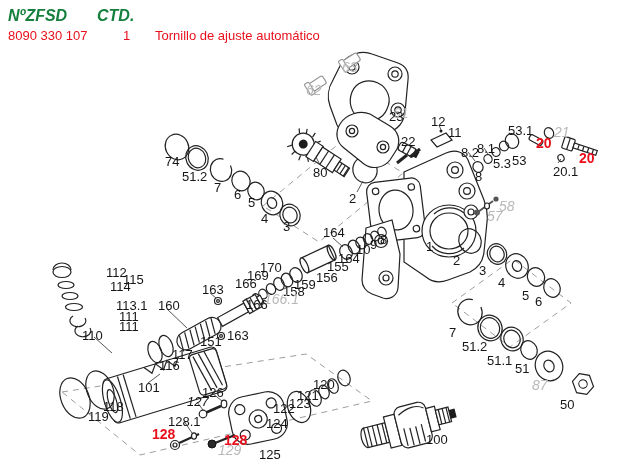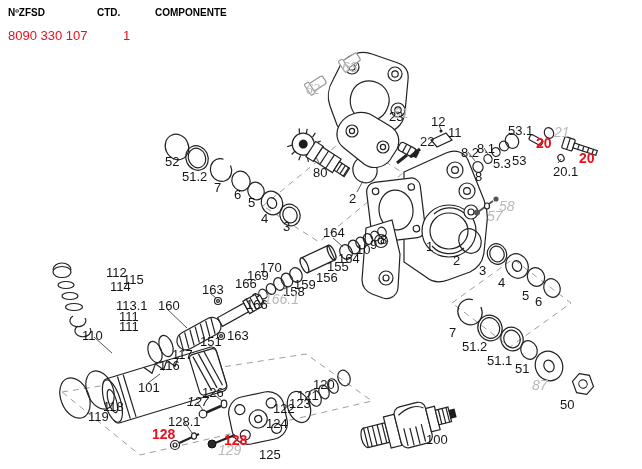--- a/index.html
+++ b/index.html
@@ -1,41 +1,41 @@
 <!DOCTYPE html>
 <html><head>
 <meta charset="utf-8">
 <style>
   html,body{margin:0;padding:0;background:#fff;}
   #stage{position:relative;width:642px;height:469px;background:#ffffff;overflow:hidden;
          font-family:"Liberation Sans",sans-serif;}
-  .hdr{position:absolute;font-size:10px;font-weight:bold;color:#000000;white-space:nowrap;line-height:1;}
+  .hdr{position:absolute;font-size:16px;font-weight:bold;color:#15803d;white-space:nowrap;line-height:1;font-style:italic;}
   .val{position:absolute;font-size:13px;color:#e8101c;white-space:nowrap;line-height:1;}
   #diagram-svg{position:absolute;left:0;top:0;}
   #labels{position:absolute;left:0;top:0;width:642px;height:338px;}
   .lbl{position:absolute;font-size:13px;color:#161616;white-space:nowrap;line-height:1;}
   .lbl.red{font-weight:bold;font-size:14px;color:#e8101c;}
   .lbl.ghost{font-style:italic;font-size:14px;color:#b8b8b8;}
   .ln{fill:none;stroke:#222;stroke-width:1.2;}
   .fw{fill:#fff;stroke:#222;stroke-width:1.2;}
   .dk{fill:#1c1c1c;stroke:none;}
   .dash{fill:none;stroke:#9d9d9d;stroke-width:1;stroke-dasharray:6 5;}
   .ldr{stroke:#444;stroke-width:0.9;}
   .gray{fill:#fff;stroke:#999;stroke-width:1.2;}
 </style>
 </head>
 <body>
 
 <div id="stage">
 
   <span class="hdr" style="left:8px;top:8px">NºZFSD</span>
   <span class="hdr" style="left:97px;top:8px">CTD.</span>
-  <span class="hdr" style="left:155px;top:8px">COMPONENTE</span>
   <span class="val" style="left:8px;top:29px">8090 330 107</span>
   <span class="val" style="left:123px;top:29px">1</span>
+  <span class="val" style="left:155px;top:29px">Tornillo de ajuste automático</span>
 
   <svg id="diagram-svg" width="642" height="469" viewBox="0 0 642 469">
 
     <g>
       <polygon class="dash" points="263,206 347,137 403,173 319,242"></polygon>
       <polygon class="dash" points="452,303 513,259 571,303 510,347"></polygon>
       <polygon class="dash" points="62,392 306,354 372,401 140,455"></polygon>
     </g>
 
     <g>
@@ -336,39 +336,39 @@
     </g>
 
     <g>
       <line class="ldr" x1="357" y1="192" x2="363" y2="181"></line>
       <line class="ldr" x1="320" y1="165" x2="316" y2="157"></line>
     </g>
   </svg>
 
   <div id="labels">
       <span class="lbl ghost" style="left: 342px; top: 60px;">63</span>
-      <span class="lbl ghost" style="left: 306px; top: 83px; font-family: Liberation Serif, serif;">62</span>
+      <span class="lbl ghost" style="left: 306px; top: 83px;">62</span>
       <span class="lbl ghost" style="left: 393px; top: 106px;">61</span>
       <span class="lbl " style="left: 431px; top: 115px;">12</span>
       <span class="lbl " style="left: 448px; top: 126px;">11</span>
       <span class="lbl " style="left: 389px; top: 110px;">23</span>
-      <span class="lbl " style="left: 420px; top: 135px;">22</span>
+      <span class="lbl " style="left: 401px; top: 135px;">22</span>
       <span class="lbl " style="left: 508px; top: 124px;">53.1</span>
       <span class="lbl ghost" style="left: 554px; top: 125px;">21</span>
       <span class="lbl red" style="left: 536px; top: 136px;">20</span>
       <span class="lbl red" style="left: 579px; top: 151px;">20</span>
       <span class="lbl " style="left: 553px; top: 165px;">20.1</span>
       <span class="lbl " style="left: 461px; top: 146px;">8.2</span>
       <span class="lbl " style="left: 477px; top: 142px;">8.1</span>
       <span class="lbl " style="left: 493px; top: 157px;">5.3</span>
       <span class="lbl " style="left: 512px; top: 154px;">53</span>
       <span class="lbl " style="left: 475px; top: 170px;">8</span>
       <span class="lbl ghost" style="left: 499px; top: 199px;">58</span>
       <span class="lbl ghost" style="left: 487px; top: 209px;">57</span>
-      <span class="lbl " style="left: 165px; top: 155px;">52</span>
+      <span class="lbl " style="left: 165px; top: 155px;">74</span>
       <span class="lbl " style="left: 182px; top: 170px;">51.2</span>
       <span class="lbl " style="left: 214px; top: 181px;">7</span>
       <span class="lbl " style="left: 234px; top: 188px;">6</span>
       <span class="lbl " style="left: 248px; top: 196px;">5</span>
       <span class="lbl " style="left: 261px; top: 212px;">4</span>
       <span class="lbl " style="left: 283px; top: 220px;">3</span>
       <span class="lbl " style="left: 313px; top: 166px;">80</span>
       <span class="lbl " style="left: 349px; top: 192px;">2</span>
       <span class="lbl " style="left: 323px; top: 226px;">164</span>
       <span class="lbl " style="left: 426px; top: 240px;">1</span>

